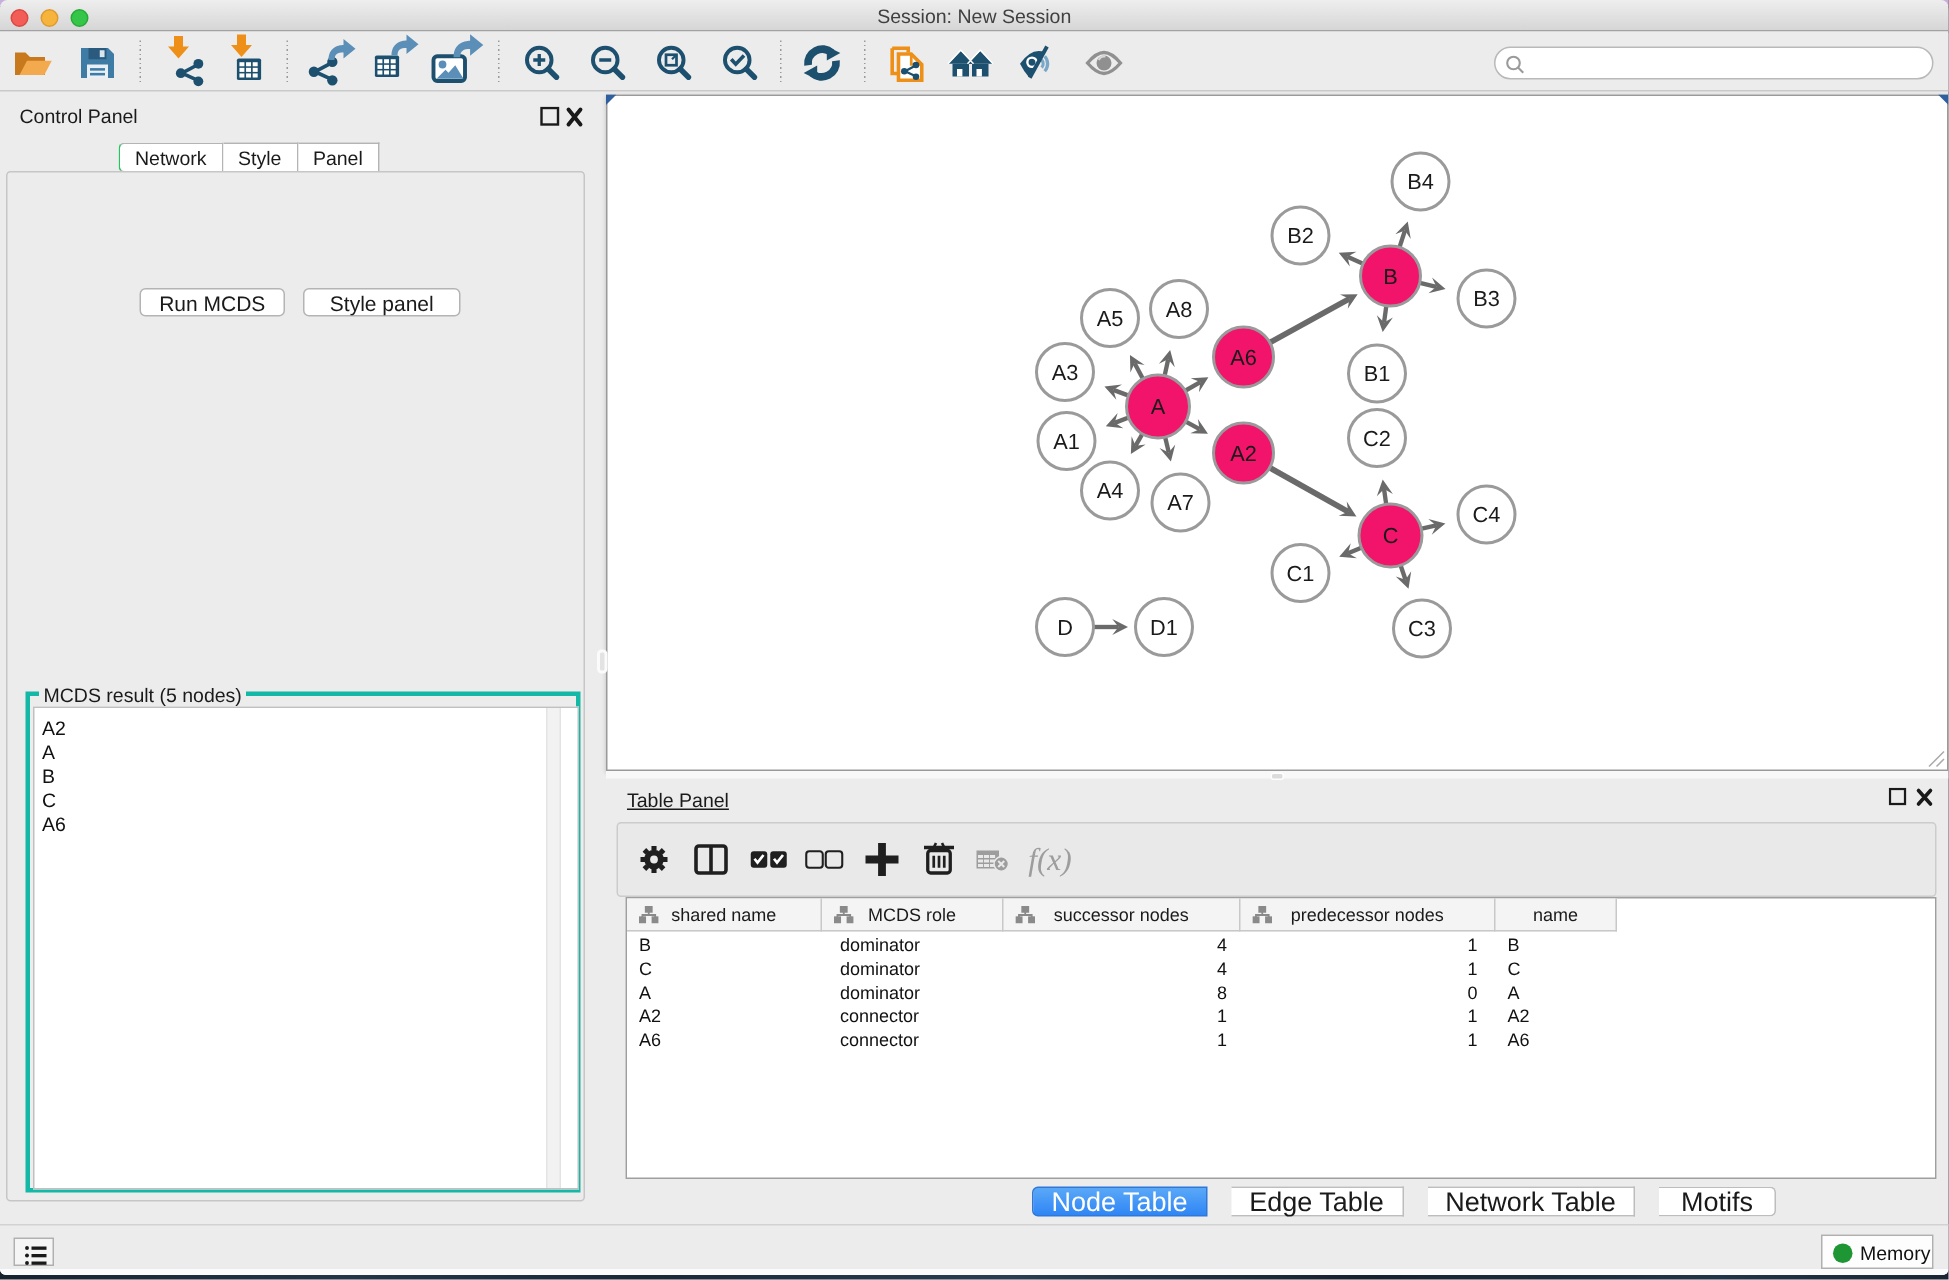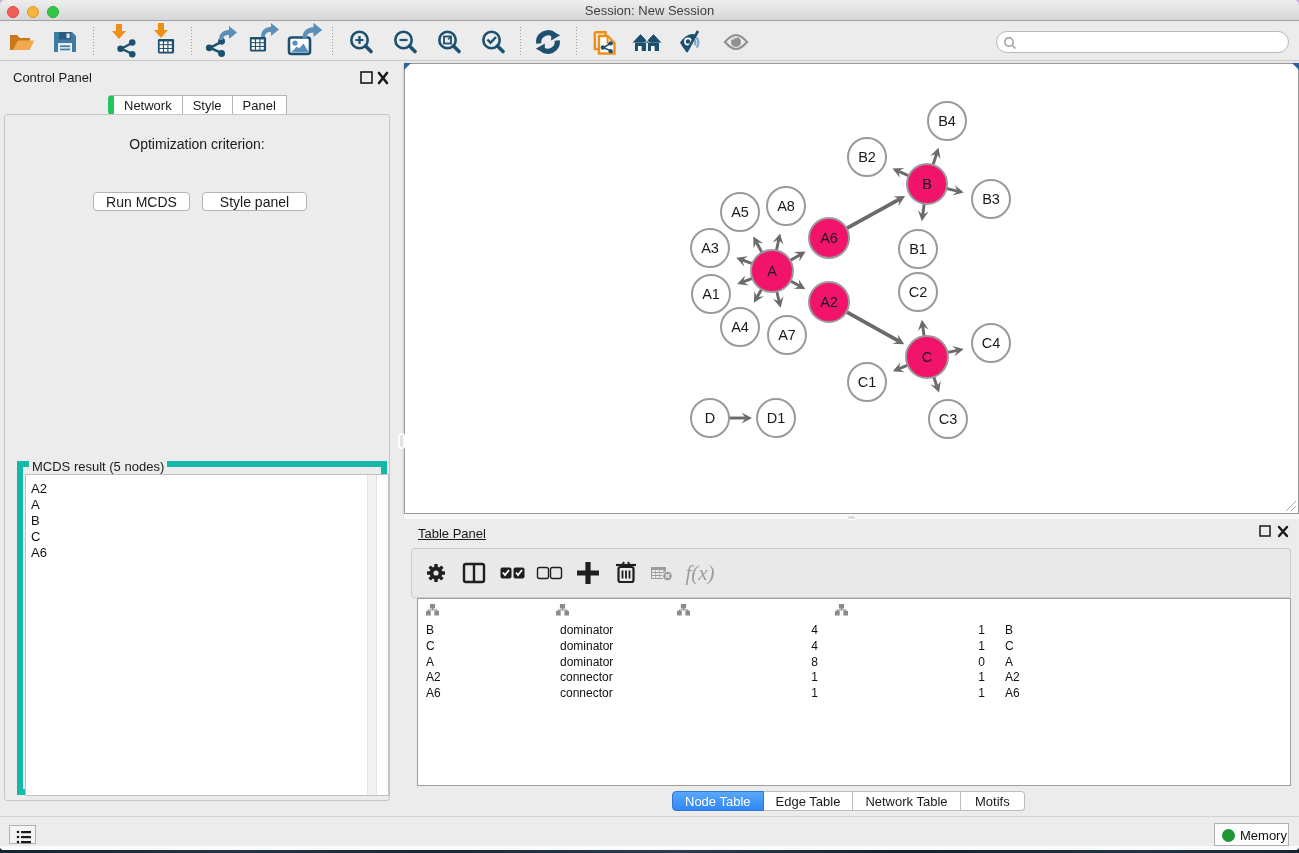--- a/index.html
+++ b/index.html
@@ -15,45 +15,45 @@
 
 
 .toolbar { position:absolute; left:0; top:22px; width:1299px; height:39px; background:#ececec; border-bottom:1px solid #c9c9c9; }
 .sep { position:absolute; top:5px; height:29px; width:1px; background:repeating-linear-gradient(#9a9a9a 0 1px, transparent 1px 3px); }
 .searchbox { position:absolute; left:996px; top:9px; width:293px; height:22px; background:#ffffff; border:1px solid #b9b9b9; border-radius:11px; }
 
 
 .cp-title { position:absolute; left:13px; top:70px; font-size:13px; color:#1a1a1a; }
 .tabs { position:absolute; left:79px; top:95px; height:20px; }
 .tab { position:relative; float:left; height:20px; line-height:19px; padding:0 10px; background:#ffffff; border:1px solid #b4b4b4; border-left:none; font-size:13px; color:#1a1a1a; }
-.tab.first { border-left:6px solid #22c55e; border-radius:4px 0 0 4px;margin-left:29px; }
+.tab.first { border-left:1px solid #22c55e; border-radius:4px 0 0 4px; }
 .tab.sel { background:linear-gradient(#5aa8f8,#2f86f5); color:#ffffff; border-color:#2f78d8; border-radius:0 4px 4px 0; padding:0 7.5px;margin-top:32px; }
 .cp-panel { position:absolute; left:4px; top:114px; width:386px; height:687px; background:#ececec; border:1px solid #c6c6c6; border-radius:3px; }
 .combo { position:absolute; left:39px; top:44px; width:311px; height:22px; background:#ffffff; border:1px solid #b4b4b4; border-radius:4px; font-size:14px; color:#1a1a1a; }
 .combo .stepper { position:absolute; right:-1px; top:-1px; width:21px; height:22px; background:linear-gradient(#5aa8f8,#2f86f5); border-radius:0 4px 4px 0; }
 .btn { position:absolute; height:19px; background:#ffffff; border:1px solid #b4b4b4; border-radius:4px; font-size:14px; color:#1a1a1a; text-align:center; line-height:18px; }
-.fieldset { position:absolute; left:12px; top:346px; width:370px; height:334px; border:6px solid #14b8a6; }
+.fieldset { position:absolute; left:12px; top:346px; width:370px; height:334px; border:3px solid #14b8a6; }
 .fieldset .legend { position:absolute; left:6px; top:-8px; background:#ececec; padding:0 3px; font-size:13px; color:#1a1a1a; }
 .listbox { position:absolute; left:2px; top:7px; width:364px; height:322px; background:#ffffff; border:1px solid #c0c0c0; font-size:13px; color:#111; }
 .listbox div { height:16px; padding-left:5px; } .listbox div:first-child { margin-top:6px; }
 
 
 .netwin { position:absolute; left:404px; top:63px; width:895px; height:451px; background:#ffffff; border:1px solid #9a9a9a; box-shadow:0 1px 3px rgba(0,0,0,0.2); }
 .netwin .wtitle { position:absolute; left:0; top:0; width:100%; height:22px; background:linear-gradient(#f2f2f2,#d8d8d8); border-bottom:1px solid #b0b0b0; }
 .netwin .wtext { position:absolute; top:4px; width:100%; text-align:center; font-size:13px; color:#303030; }
 
 
 .tp-title { position:absolute; left:418px; top:526px; font-size:13px; color:#1a1a1a;text-decoration:underline; }
 .tp-toolbar { position:absolute; left:411px; top:548px; width:880px; height:50px; background:#e9e9e9; border:1px solid #cccccc; border-radius:3px; }
 .tbl { position:absolute; left:417px; top:598px; width:874px; height:188px; background:#ffffff; border:1px solid #9f9f9f; }
 .tbl-headrow { position:absolute; left:0; top:0; height:22px; background:#f4f4f4; border-bottom:1px solid #c8c8c8; }
 .th { position:absolute; top:0; height:22px; border-right:1px solid #c8c8c8; font-size:12px; color:#1a1a1a; text-align:center; line-height:22px; }
 .td { position:absolute; font-size:12px; color:#111; height:16px; }
 .bottom-tabs { position:absolute; top:791px; height:20px; }
-.btab { float:left; height:20px; line-height:19px; padding:0 12px; background:#ffffff; border:1px solid #bdbdbd; border-left:none; font-size:13px; color:#1a1a1a; }
+.btab { float:left; height:20px; line-height:19px; padding:0 12px; background:#ffffff; border:1px solid #bdbdbd; border-left:none; font-size:18px; color:#1a1a1a;margin-left:16px; }
 .btab.first { border-left:1px solid #bdbdbd; border-radius:4px 0 0 4px; }
 .btab.last { border-radius:0 4px 4px 0; }
 .btab.sel { background:linear-gradient(#5aa8f8,#2f86f5); color:#ffffff; border-color:#2f78d8; }
 
 
 .statusbar { position:absolute; left:0; top:816px; width:1299px; height:30px; background:#ececec; border-top:1px solid #d2d2d2; }
 .sb-btn { position:absolute; left:9px; top:8px; width:27px; height:19px; background:#f5f5f5; border:1px solid #b0b0b0; }
 .mem-btn { position:absolute; right:10px; top:6px; width:75px; height:23px; background:#fdfdfd; border:1px solid #b0b0b0; font-size:13px; color:#111111; }
 </style>
 </head>
@@ -235,21 +235,20 @@
   <rect x="1" y="1" width="11" height="11" fill="none" stroke="#1a1a1a" stroke-width="1.6"></rect>
   <path d="M19 2 L27 12 M27 2 L19 12" stroke="#1a1a1a" stroke-width="2.6" stroke-linecap="round"></path>
 </svg>
 <div class="tabs">
   <div class="tab first">Network</div>
     <div class="tab">Style</div>
     <div class="tab">Panel</div>
     <div class="tab sel">MCDS</div>
 </div>
 <div class="cp-panel">
-  <div class="abs" style="left:0; top:21px; width:100%; text-align:center; font-size:14px; color:#1a1a1a;">Optimization criterion:</div>
   <div class="btn" style="left:88px; top:77px; width:97px;">Run MCDS</div>
   <div class="btn" style="left:197px; top:77px; width:105px;">Style panel</div>
   <div class="fieldset">
     <div class="legend">MCDS result (5 nodes)</div>
     <div class="listbox">
       <div>A2</div>
         <div>A</div>
         <div>B</div>
         <div>C</div>
         <div>A6</div>
@@ -412,20 +411,27 @@
           <rect x="-5" y="3" width="3.4" height="2"></rect>
           <rect x="-1" y="3" width="3.4" height="2"></rect>
 </g>
 <circle cx="6.5" cy="3" r="4.8" fill="#9d9d9d" stroke="#e9e9e9" stroke-width="1"></circle>
 <path d="M4.5,1 L8.5,5 M8.5,1 L4.5,5" stroke="#e9e9e9" stroke-width="1.4"></path>
       </g>
 <text x="288" y="31" text-anchor="middle" font-family="Liberation Serif, serif" font-style="italic" font-size="21" fill="#9d9d9d">f(x)</text>
 </svg>
 </div>
 <div class="tbl">
+  <div class="tbl-headrow" style="width:660px;">
+    <div class="th" style="left:0; width:130px;">shared name</div>
+    <div class="th" style="left:130px; width:121px;">MCDS role</div>
+    <div class="th" style="left:251px; width:158px;">successor nodes</div>
+    <div class="th" style="left:409px; width:170px;">predecessor nodes</div>
+    <div class="th" style="left:579px; width:81px;">name</div>
+  </div>
 <svg class="abs" style="left:8px;top:5px;" width="13" height="12" viewBox="0 0 13 12">
 <g fill="none" stroke="#8a8a8a" stroke-width="1.2">
 <rect x="4.5" y="0.5" width="4" height="3.4" fill="#8a8a8a"></rect>
 <rect x="0.5" y="7.5" width="3.6" height="3.4" fill="#8a8a8a"></rect>
 <rect x="9" y="7.5" width="3.6" height="3.4" fill="#8a8a8a"></rect>
 <path d="M6.5,4 L6.5,6 M2.3,7.5 L2.3,6 L10.8,6 L10.8,7.5"></path>
 </g>
     </svg>
 <svg class="abs" style="left:138px;top:5px;" width="13" height="12" viewBox="0 0 13 12">
 <g fill="none" stroke="#8a8a8a" stroke-width="1.2">

